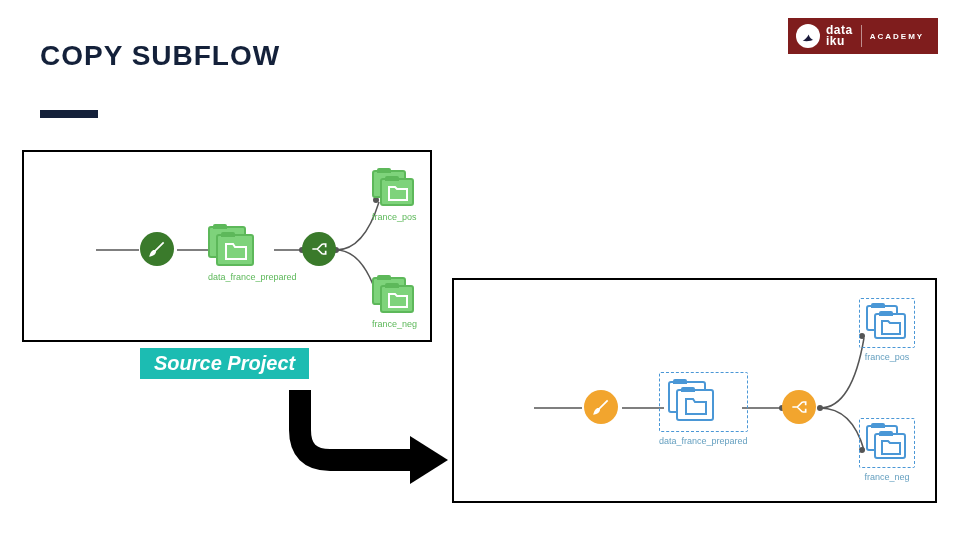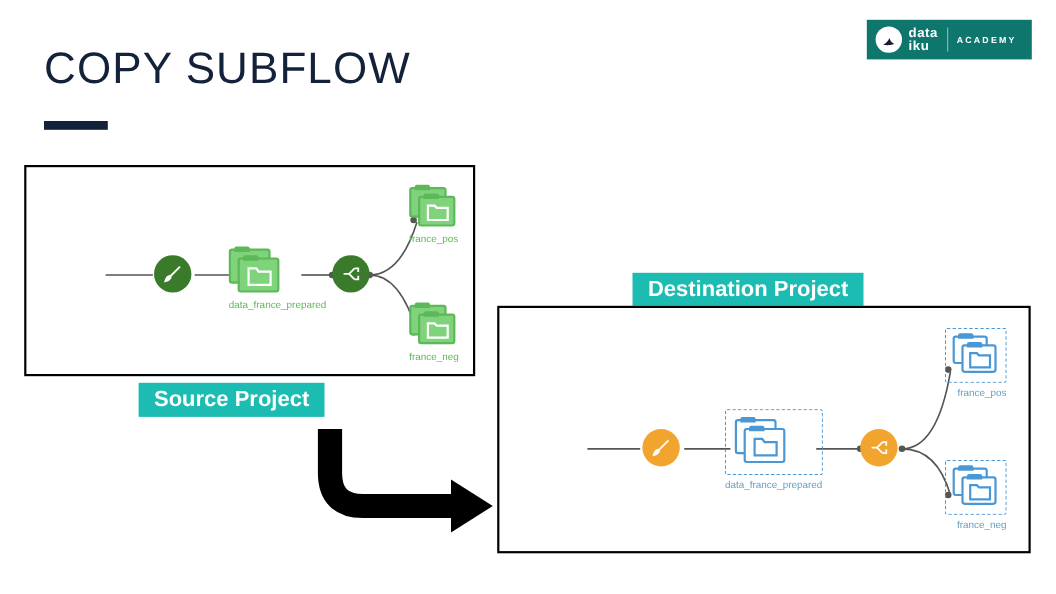--- a/index.html
+++ b/index.html
@@ -1,40 +1,40 @@
 <!DOCTYPE html>
 <html><head>
 <meta charset="utf-8">
 <style>
   * { box-sizing: border-box; margin: 0; padding: 0; }
   body { width: 960px; height: 540px; background: #fff; font-family: Arial, Helvetica, sans-serif; position: relative; overflow: hidden; }
   .stage { position: relative; width: 960px; height: 540px; }
 
-  .title { position: absolute; left: 40px; top: 40px; font-size: 40px; font-weight: 400; letter-spacing: 1px; color: #14213a; text-align: right; }
+  .title { position: absolute; left: 40px; top: 40px; font-size: 28px; font-weight: 700; letter-spacing: 1px; color: #14213a; text-align: right; }
   .title-bar { position: absolute; left: 40px; top: 110px; width: 58px; height: 8px; background: #14213a; }
 
-  .badge { position: absolute; right: 22px; top: 18px; width: 150px; height: 36px; background: #0f766e; color: #fff; display: flex; align-items: center; }
+  .badge { position: absolute; right: 22px; top: 18px; width: 150px; height: 36px; background: #7f1d1d; color: #fff; display: flex; align-items: center; }
   .badge .logo { width: 24px; height: 24px; border-radius: 50%; background: #fff; margin: 0 6px 0 8px; display:flex; align-items:center; justify-content:center; }
   .badge .logo svg { width: 18px; height: 18px; }
   .badge .dk { font-size: 12px; line-height: 11px; font-weight: 700; letter-spacing: .5px; }
   .badge .sep { width: 1px; height: 22px; background: rgba(255,255,255,.5); margin: 0 8px; }
   .badge .ac { font-size: 8px; letter-spacing: 2px; font-weight: 600; }
 
   .panel { position: absolute; border: 2px solid #000; background: #fff; }
   .src-panel { left: 22px; top: 150px; width: 410px; height: 192px; }
   .dst-panel { left: 452px; top: 278px; width: 485px; height: 225px; }
 
   .label-tag { position: absolute; background: #1cbcb2; color: #fff; font-size: 20px; font-weight: 700; padding: 4px 14px; }
-  .src-label { left: 126px; top: 348px; }
+  .src-label { left: 140px; top: 348px; font-style: italic; }
   .dst-label { left: 575px; top: 248px; }
 
   .dk-arrow { position: absolute; left: 270px; top: 390px; }
 
   
-  .node { position: absolute; text-align: right; }
+  .node { position: absolute; text-align: center; }
   .node .cap { margin-top: 4px; font-size: 9px; color: #66a0c0; }
   .node .cap.g { color: #5db85a; }
   .node .cap.dk { color: #222; }
   .stack-folder { position: relative; width: 48px; height: 42px; }
   .stack-folder .sf { position: absolute; width: 38px; height: 32px; border: 2px solid; border-radius: 3px; background: #fff; }
   .stack-folder .sf.b { border-color: #4a97d6; }
   .stack-folder .sf.g { border-color: #5db85a; background:#7ed37b; }
   .stack-folder .sf.one { left: 0; top: 0; }
   .stack-folder .sf.two { left: 8px; top: 8px; }
   .stack-folder .tab { position: absolute; width: 14px; height: 5px; top: -4px; left: 3px; border-radius: 2px 2px 0 0; }
@@ -141,21 +141,20 @@
           <svg style="position:absolute;left:5px;top:3px" width="22" height="20">
               <path d="M2 4h6l2 2h10v11H2z" fill="none" stroke="#fff" stroke-width="2"></path>
             </svg>
         </div>
       </div>
       <div class="cap g">france_neg</div>
     </div>
   </div>
 
   <div class="label-tag src-label">Source Project</div>
-  <div class="label-tag dst-label">Destination Project</div>
 
   <svg class="dk-arrow" width="190" height="120">
     <path d="M30 0 v40 q0 30 30 30 h90" fill="none" stroke="#000" stroke-width="22" stroke-linecap="butt"></path>
     <path d="M140 46 l38 24 l-38 24 z" fill="#000"></path>
   </svg>
 
   <div class="panel dst-panel">
     <svg style="position:absolute;left:0;top:0;width:100%;height:100%;pointer-events:none">
       <line x1="80" y1="128" x2="128" y2="128" stroke="#555" stroke-width="1.5"></line>
       <line x1="168" y1="128" x2="210" y2="128" stroke="#555" stroke-width="1.5"></line>

